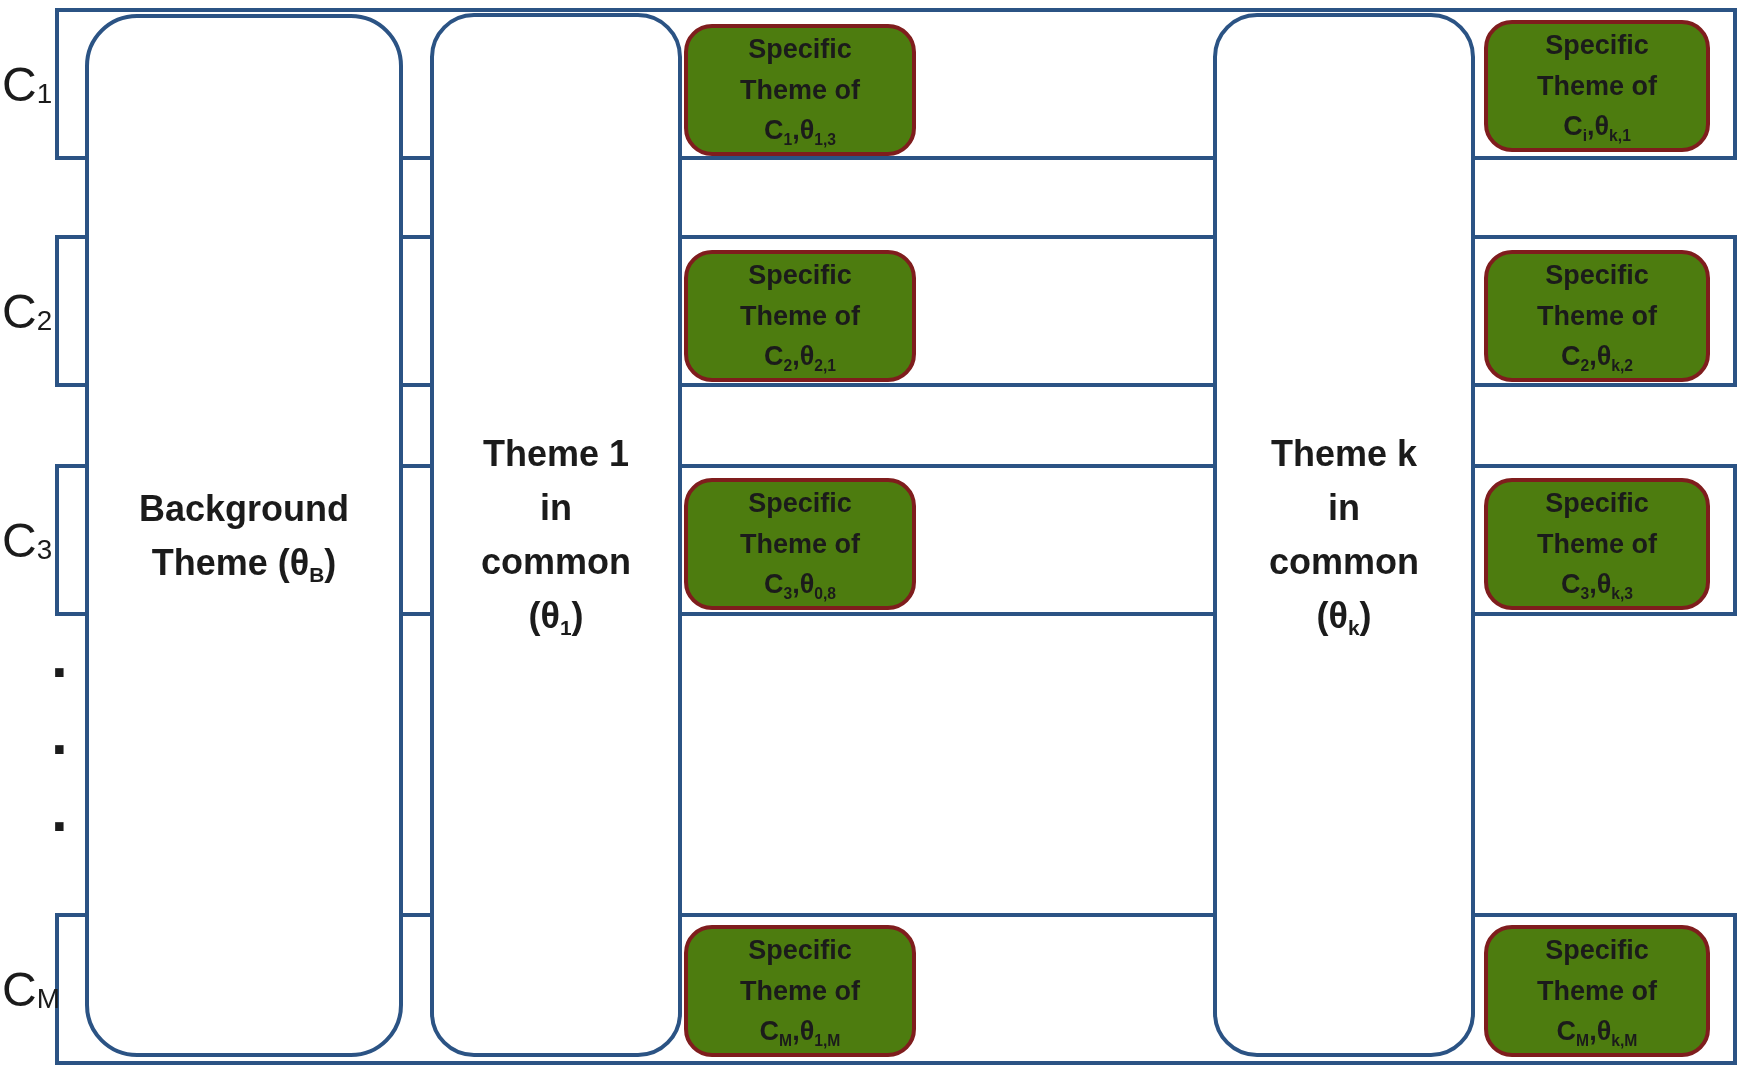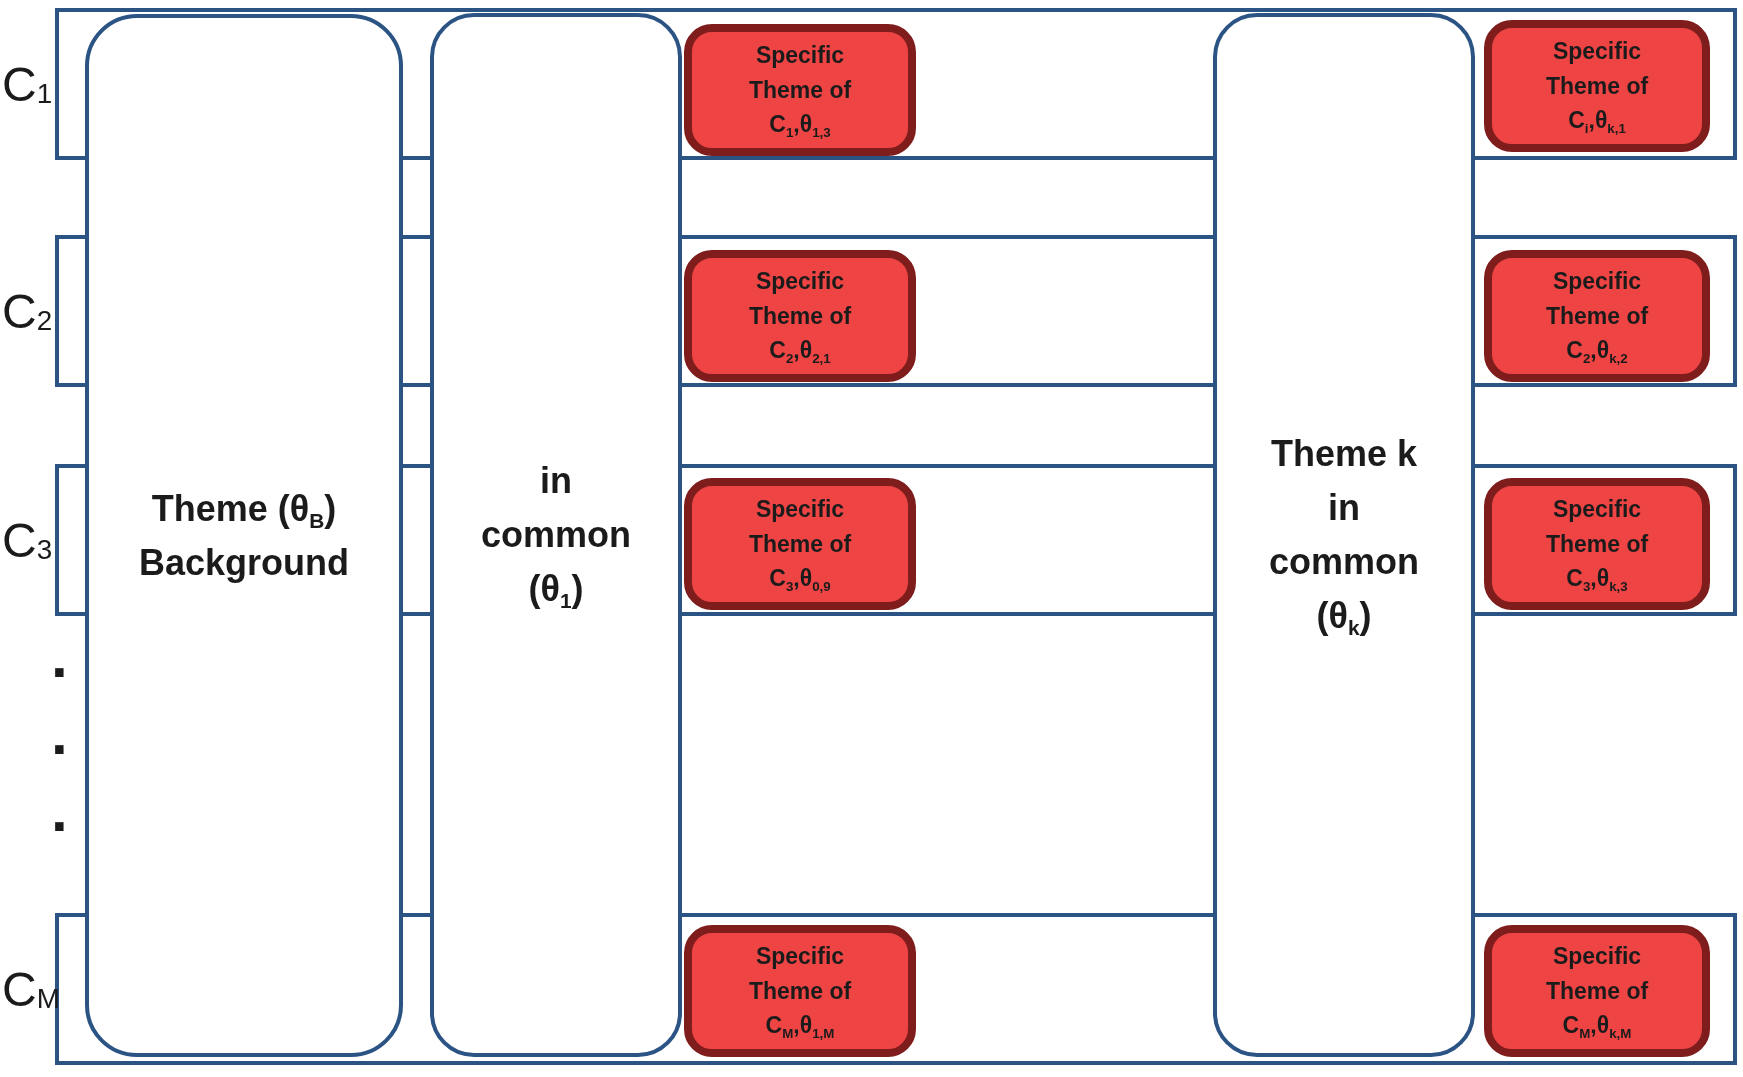--- a/index.html
+++ b/index.html
@@ -29,29 +29,29 @@
     border-radius:52px;
     z-index:2;
     display:flex;flex-direction:column;
     align-items:center;justify-content:center;
     text-align:center;
     font-weight:700;font-size:36px;line-height:1.5;
   }
   
   .sbox{
     position:absolute;
-    border:8px solid #7f1d1d;
+    border:4px solid #7f1d1d;
     box-sizing:border-box;
-    background:#ef4444;
+    background:#4d7c0f;
     border-radius:28px;
     z-index:3;
     display:flex;flex-direction:column;
     align-items:center;justify-content:center;
     text-align:center;
-    font-weight:700;font-size:23px;line-height:1.5;
+    font-weight:700;font-size:27px;line-height:1.5;
   }
   .sbox-left{left:684px;width:232px;height:132px;}
   .sbox-right{left:1484px;width:226px;height:132px;}
   
   .rowlabel{
     position:absolute;
     left:2px;width:52px;
     display:flex;align-items:center;justify-content:flex-start;
     font-size:48px;font-weight:400;
     z-index:4;
@@ -94,25 +94,26 @@
   <div class="rowlabel" style="top:913px;height:152px;">
     <span>C</span>
       <span class="sb">M</span>
   </div>
 
   <div class="dot" style="top:650px;">·</div>
   <div class="dot" style="top:727px;">·</div>
   <div class="dot" style="top:804px;">·</div>
 
   <div class="bigbox" style="left:85px;top:14px;width:318px;height:1043px;">
+    <span class="line">Background</span>
     <span class="line"><span>Theme (θ</span><span class="sb">B</span><span>)</span></span>
-    <span class="line">Background</span>
   </div>
 
   <div class="bigbox" style="left:430px;top:13px;width:252px;height:1044px;border-radius:44px;">
+    <span class="line">Theme 1</span>
     <span class="line">in</span>
     <span class="line">common</span>
     <span class="line"><span>(θ</span><span class="sb">1</span><span>)</span></span>
   </div>
 
   <div class="bigbox" style="left:1213px;top:13px;width:262px;height:1044px;border-radius:44px;">
     <span class="line">Theme k</span>
     <span class="line">in</span>
     <span class="line">common</span>
     <span class="line"><span>(θ</span><span class="sb">k</span><span>)</span></span>
@@ -124,21 +125,21 @@
     <span class="line"><span>C</span><span class="sb">1</span><span>,</span><span>θ</span><span class="sb">1,3</span></span>
   </div>
   <div class="sbox sbox-left" style="top:250px;">
     <span class="line">Specific</span>
     <span class="line">Theme of</span>
     <span class="line"><span>C</span><span class="sb">2</span><span>,</span><span>θ</span><span class="sb">2,1</span></span>
   </div>
   <div class="sbox sbox-left" style="top:478px;">
     <span class="line">Specific</span>
     <span class="line">Theme of</span>
-    <span class="line"><span>C</span><span class="sb">3</span><span>,</span><span>θ</span><span class="sb">0,9</span></span>
+    <span class="line"><span>C</span><span class="sb">3</span><span>,</span><span>θ</span><span class="sb">0,8</span></span>
   </div>
   <div class="sbox sbox-left" style="top:925px;">
     <span class="line">Specific</span>
     <span class="line">Theme of</span>
     <span class="line"><span>C</span><span class="sb">M</span><span>,</span><span>θ</span><span class="sb">1,M</span></span>
   </div>
 
   <div class="sbox sbox-right" style="top:20px;">
     <span class="line">Specific</span>
     <span class="line">Theme of</span>

